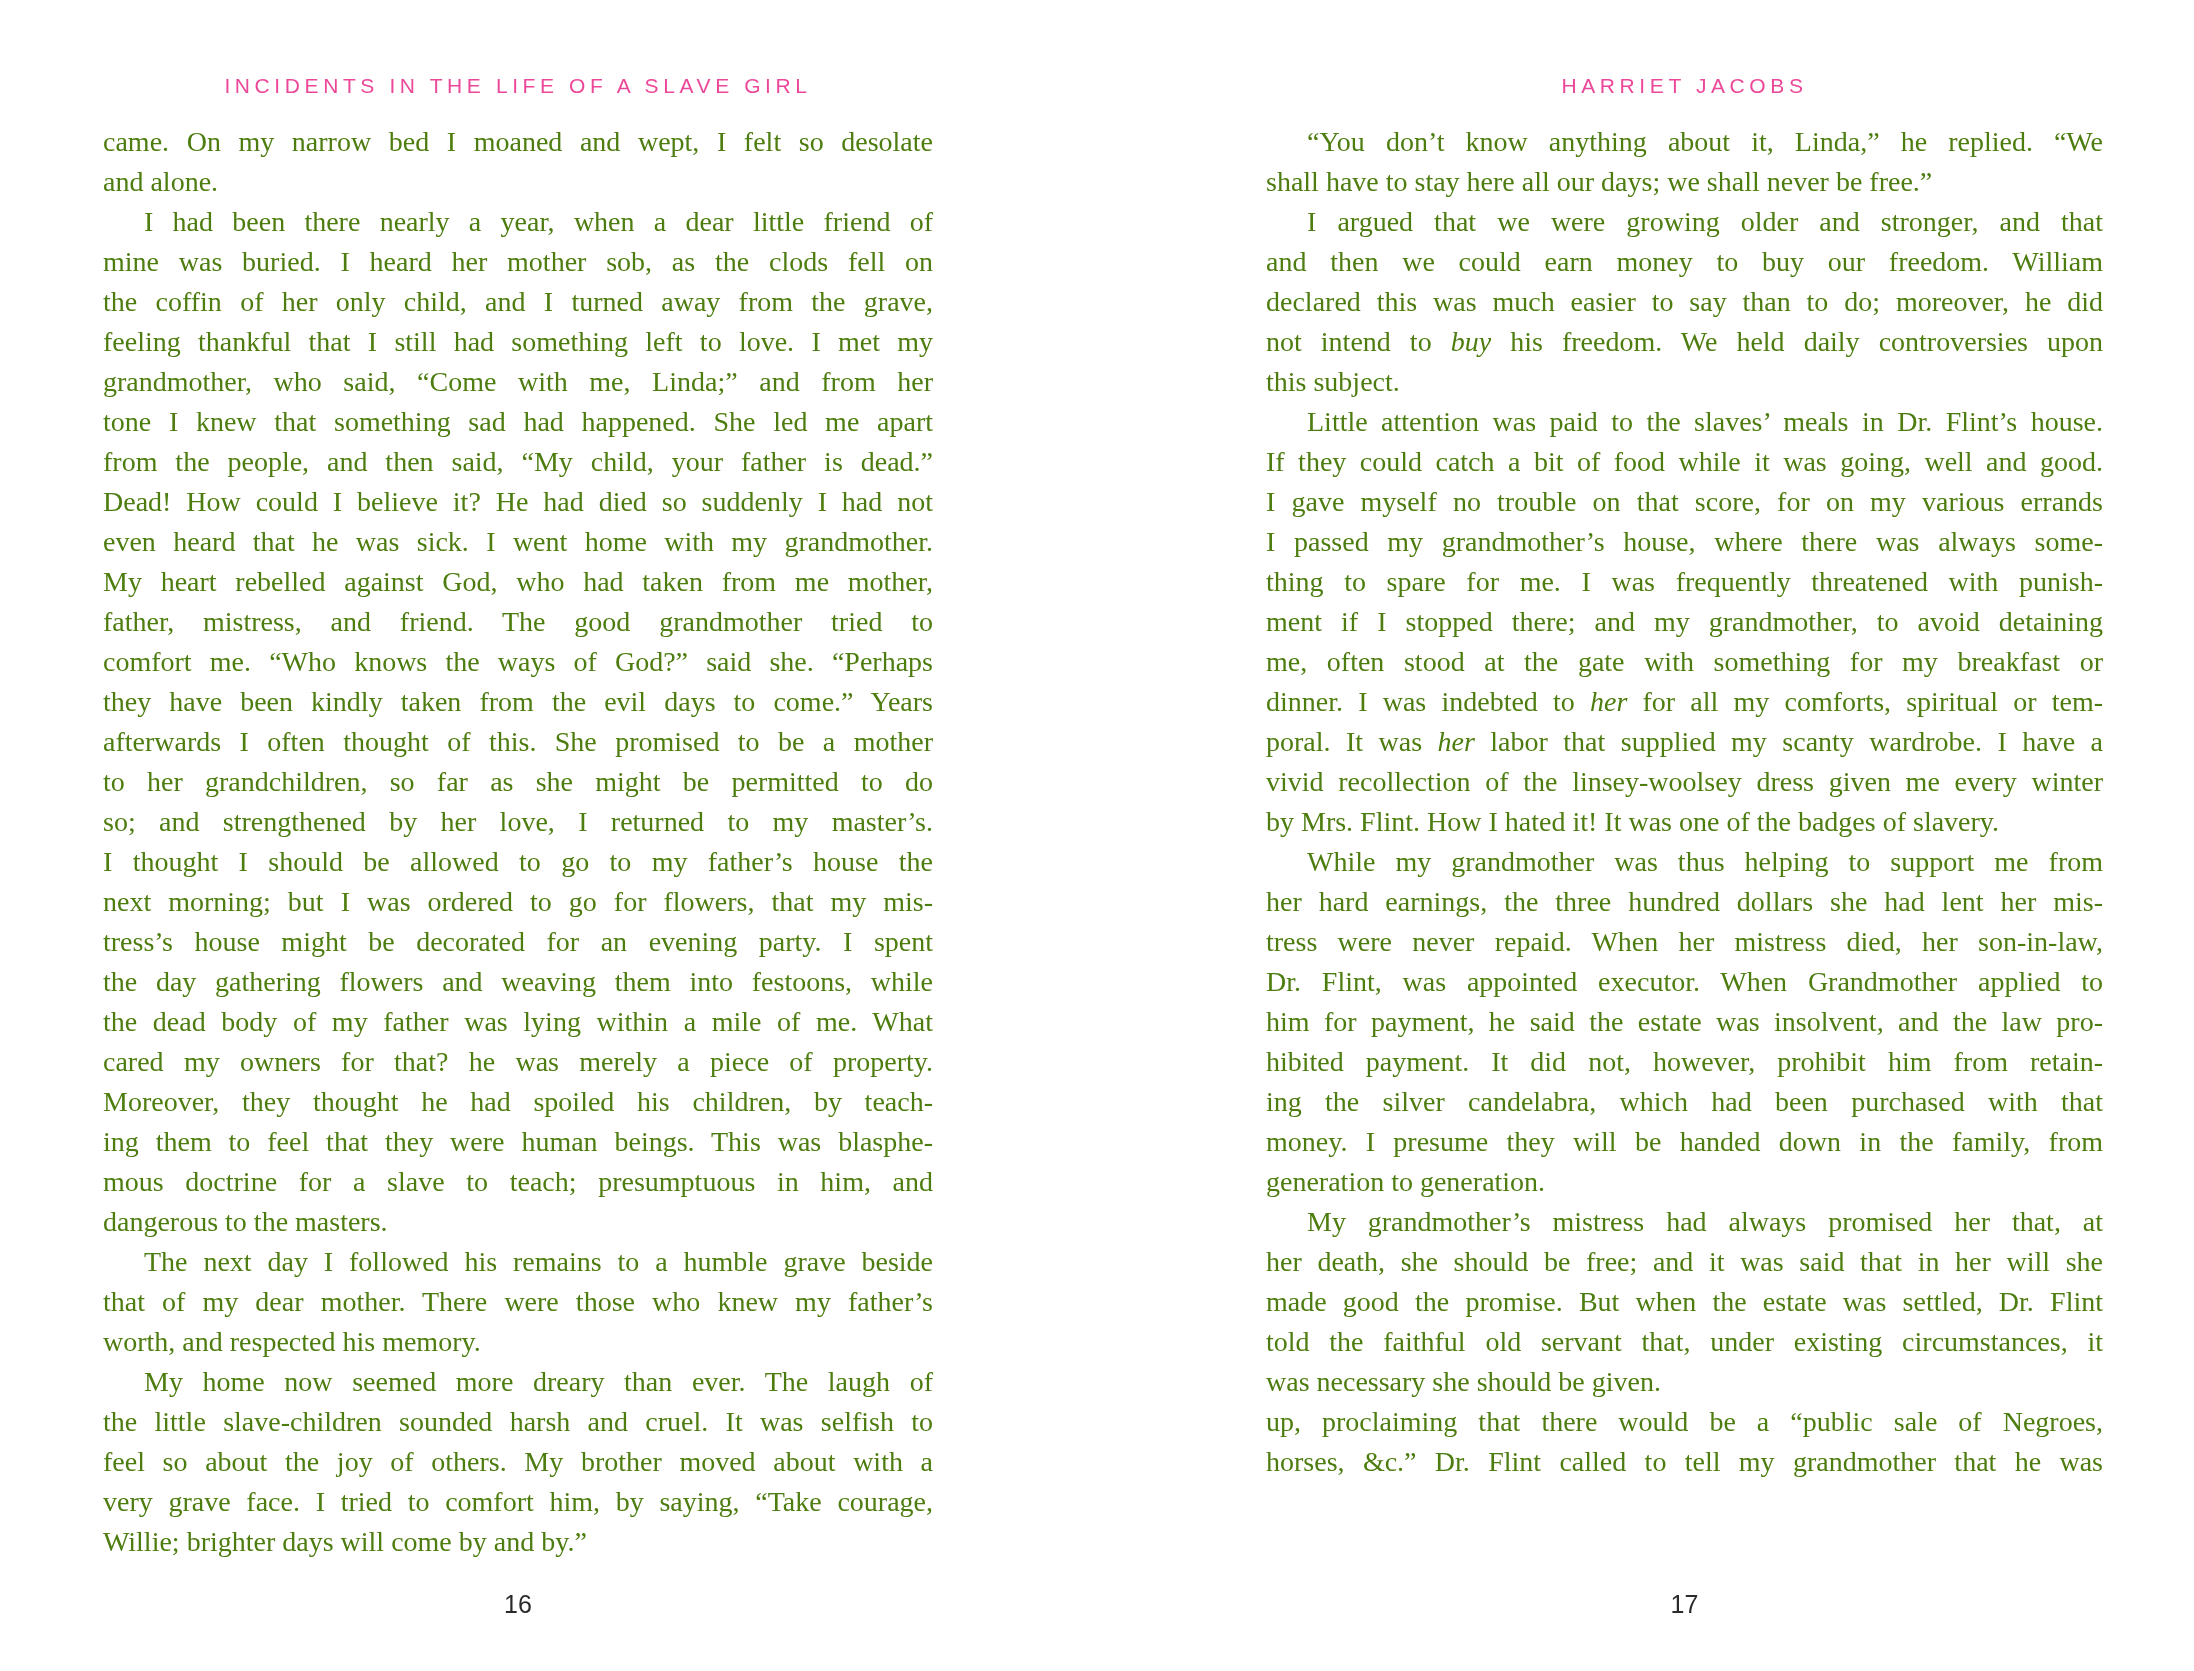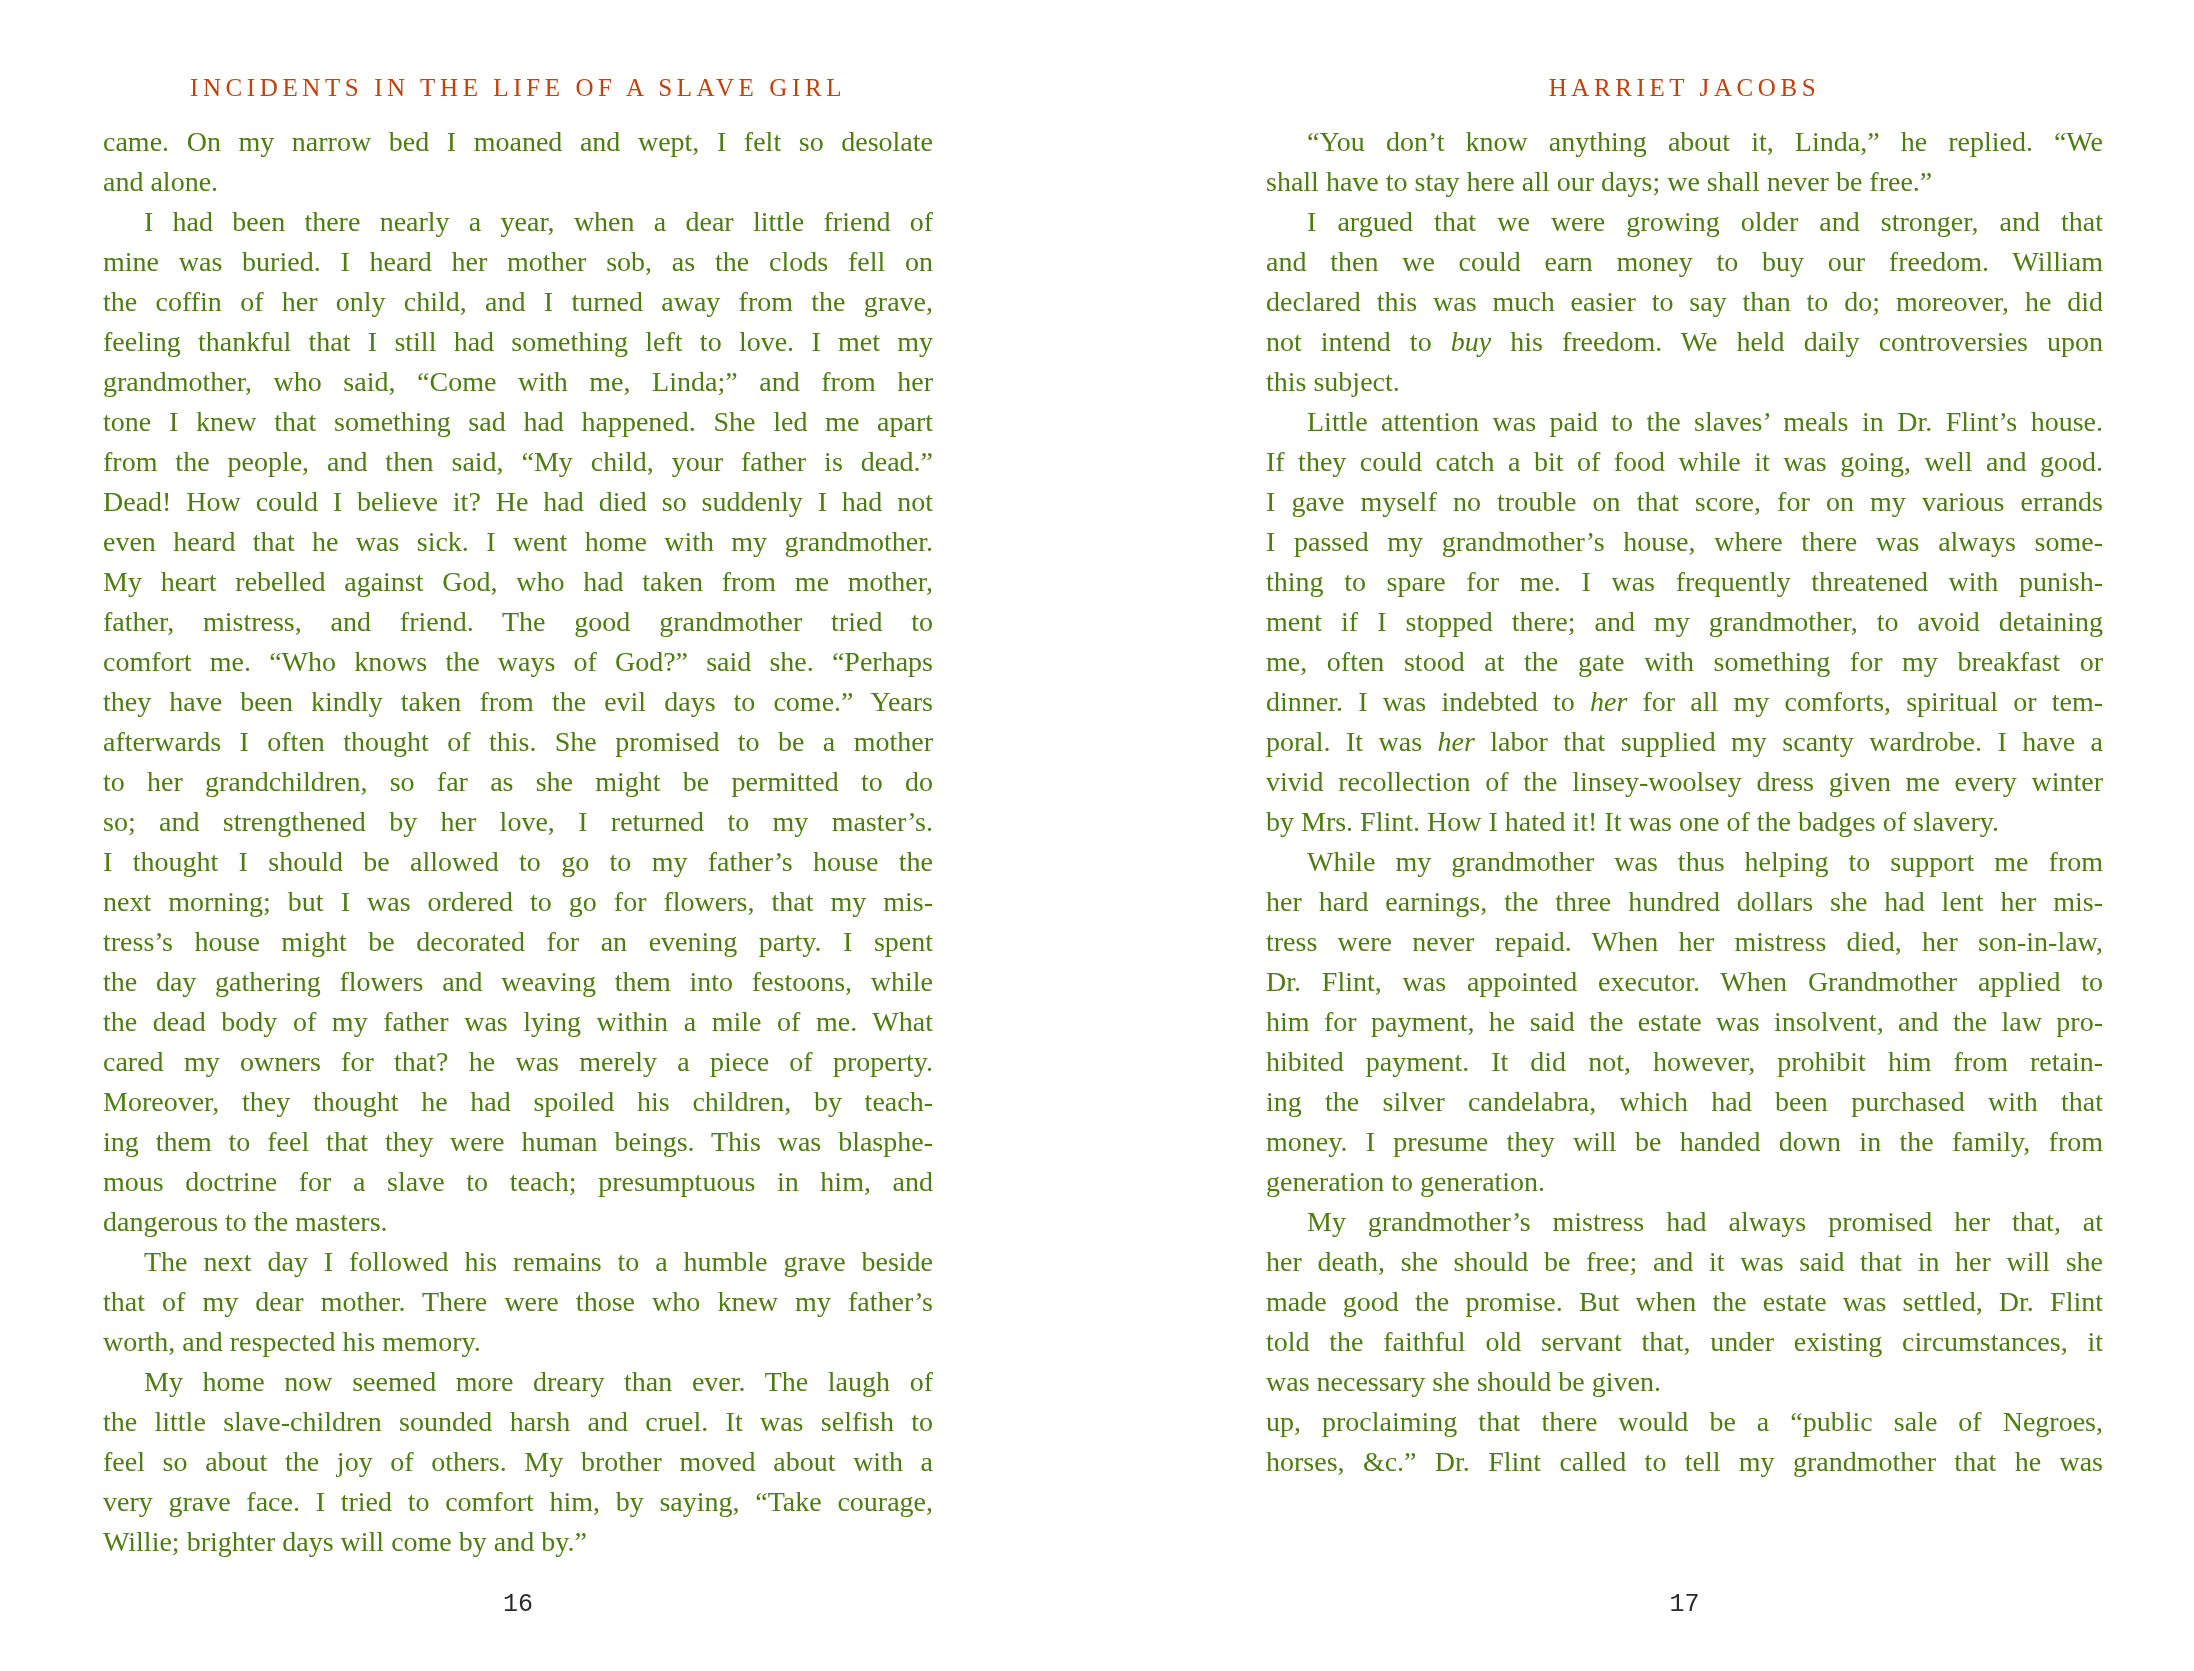--- a/index.html
+++ b/index.html
@@ -20,25 +20,25 @@
     height: 100%;
   }
   .page-left  { left: 103px;  width: 830px; }
   .page-right { left: 1266px; width: 837px; }
   .running-header {
     position: absolute;
     top: 74px;
     left: 0;
     right: 0;
     text-align: center;
-    font-family: Liberation Serif, serif;
-    font-size: 25px;
+    font-family: Liberation Sans, sans-serif;
+    font-size: 21px;
     font-weight: 400;
     letter-spacing: 4.6px;
-    color: #c2410c;
+    color: #ec4899;
     white-space: nowrap;
   }
   .page-body {
     position: absolute;
     top: 122px;
     left: 0;
     right: 0;
     font-family: "Liberation Serif", serif;
     font-size: 28px;
     color: #4d7c0f;
@@ -54,21 +54,21 @@
   }
   .line.indent { text-indent: 41px; }
   .line.last   { text-align-last: left; }
   .line i      { font-style: italic; }
   .page-number {
     position: absolute;
     top: 1590px;
     left: 0;
     right: 0;
     text-align: center;
-    font-family: Liberation Mono, monospace;
+    font-family: Liberation Sans, sans-serif;
     font-size: 25px;
     color: #2a2a2a;
   }
 </style>
 </head>
 <body>
 
 <div class="spread">
 
   <div class="page page-left">

